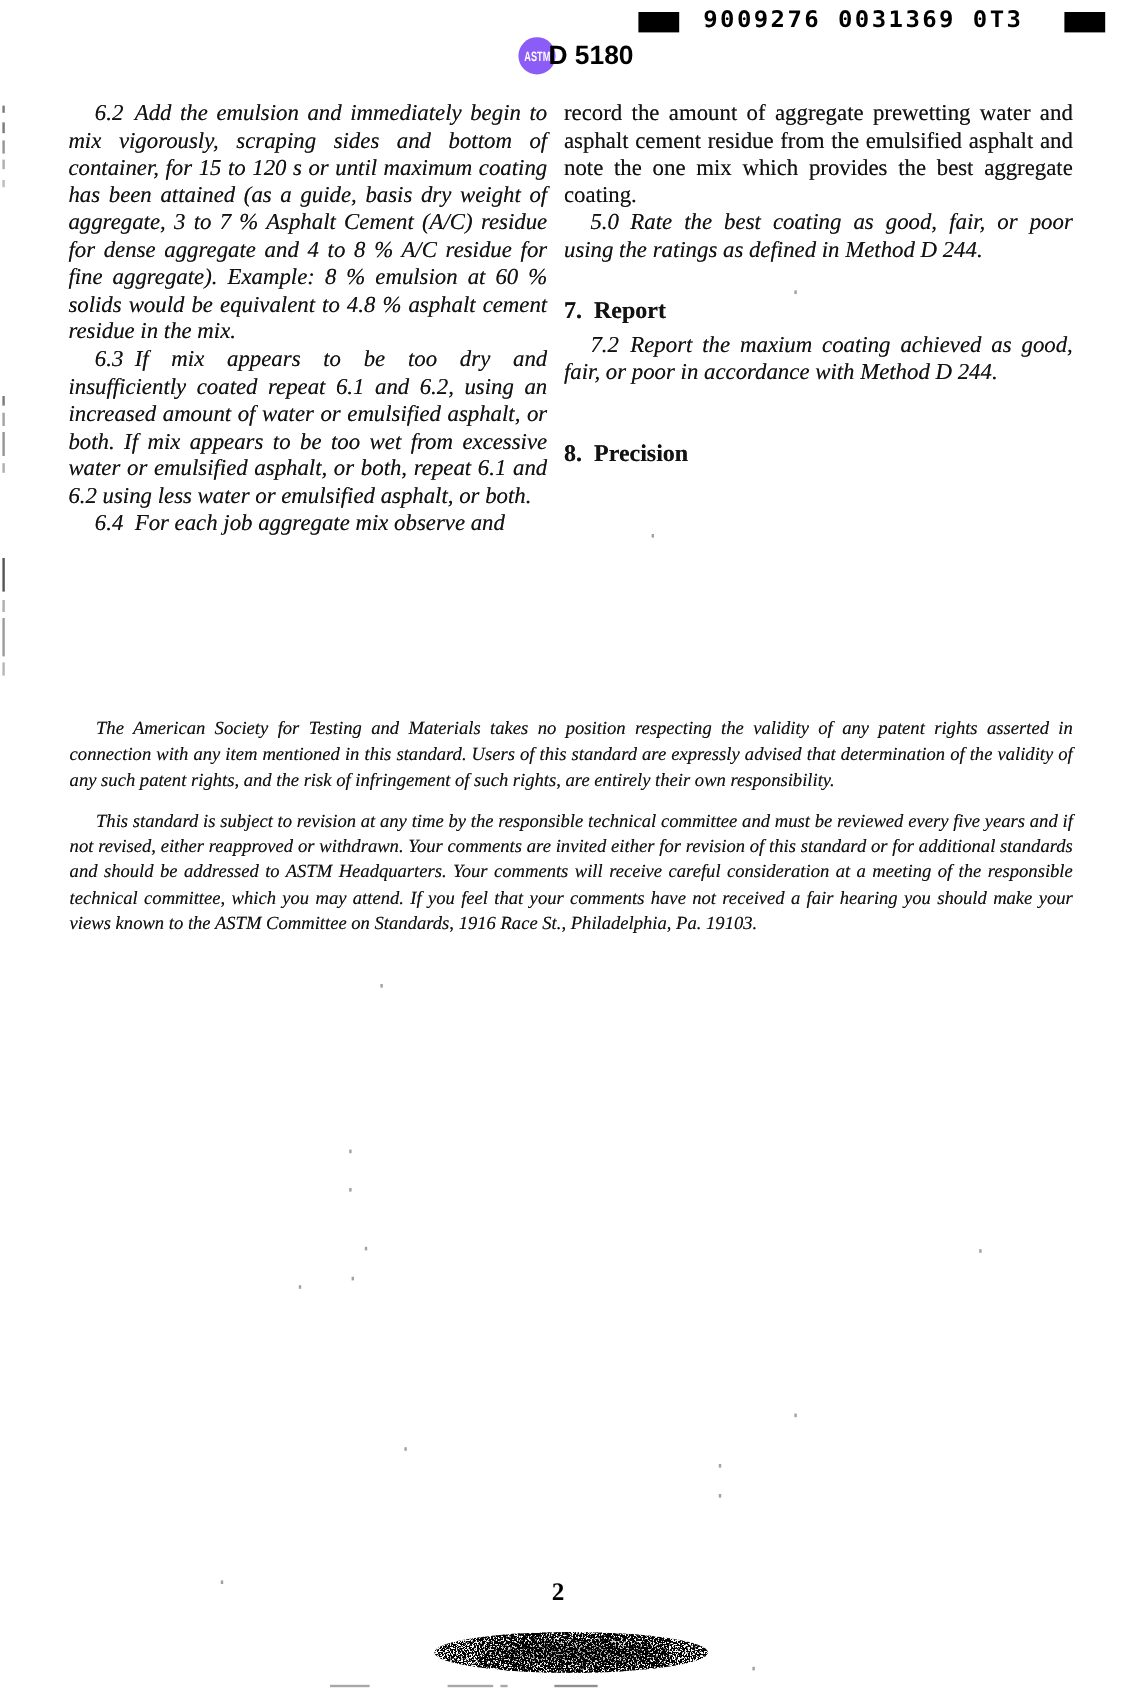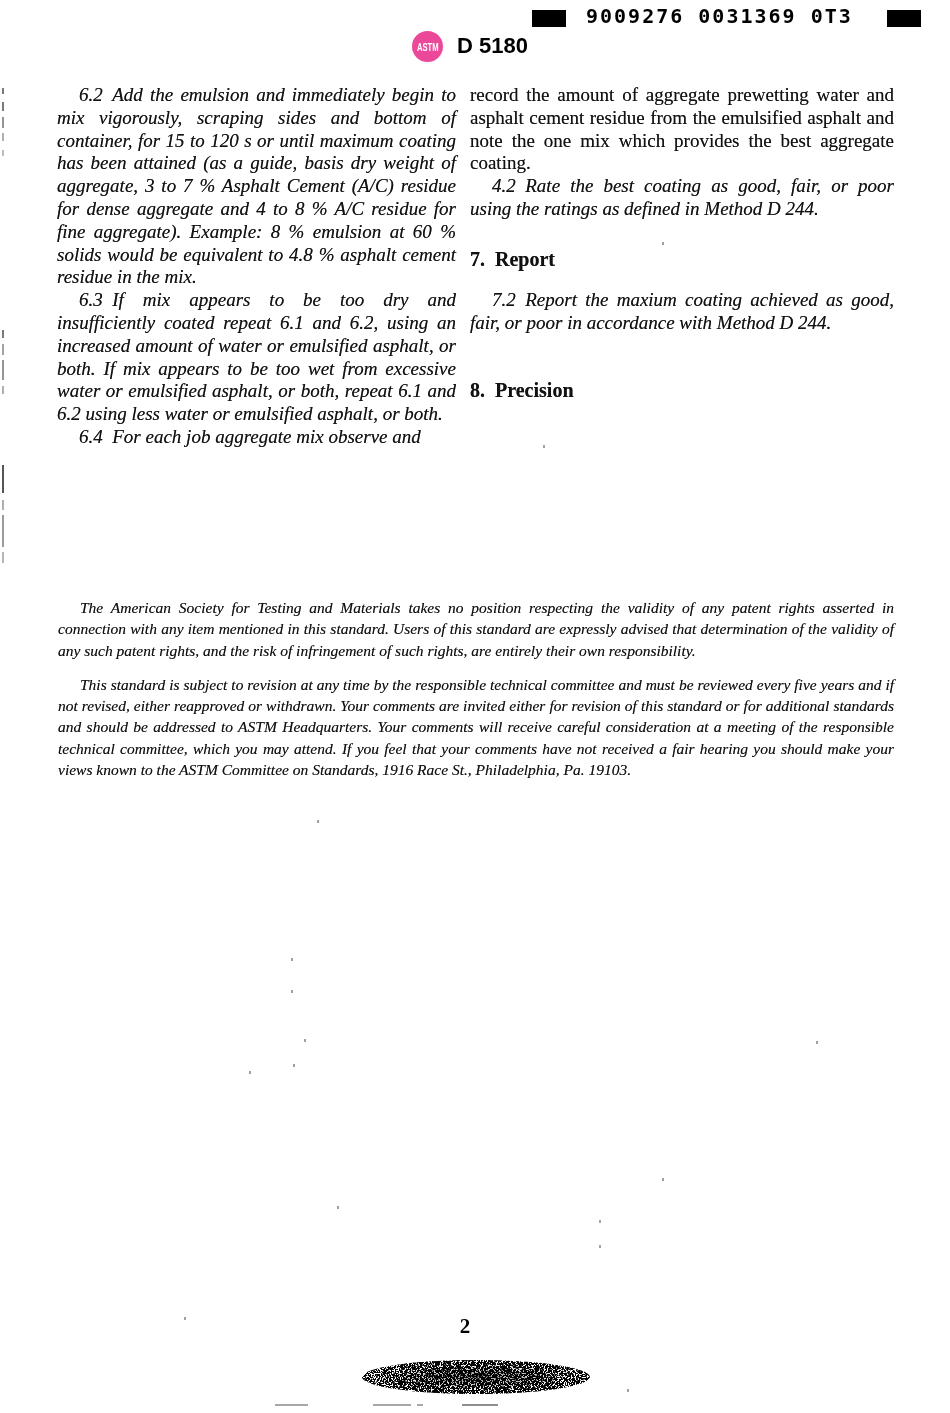--- a/index.html
+++ b/index.html
@@ -20,22 +20,22 @@
   .hdr-block.left{left:532px;}
   .hdr-block.right{left:887px;}
   .hdr-num{
     position:absolute;left:586px;top:4px;width:300px;
     font-family:"DejaVu Sans Mono", monospace;
     font-weight:700;font-size:20px;letter-spacing:2px;
     transform:scaleY(0.95);
     white-space:nowrap;color:#000;
   }
   .astm-logo{
-    position:absolute;left:412px;top:31px;width:31px;height:31px;
-    background:#ec4899;border-radius:50%;
+    position:absolute;left:432px;top:31px;width:31px;height:31px;
+    background:#8b5cf6;border-radius:50%;
     display:flex;align-items:center;justify-content:center;
   }
   .astm-logo span{
     color:#fff;font-family:"Liberation Sans", sans-serif;
     font-weight:700;font-size:9px;letter-spacing:0;
     transform:scale(0.85,1.25);
   }
   .designation{
     position:absolute;left:457px;top:33px;
     font-family:"Liberation Sans", sans-serif;
@@ -50,21 +50,21 @@
     text-shadow:0 0 0.55px rgba(0,0,0,0.6);
   }
   .col-left{left:57px;width:399px;}
   .col-right{left:470px;width:424px;}
   .col p{margin:0;}
   .col p.indent{text-indent:22px;font-style:italic;}
   .sec{
     font-size:20px;font-weight:700;margin:0;
     line-height:24px;text-align:left;
   }
-  .sec.report{margin-top:26px;margin-bottom:18px;}
+  .sec.report{margin-top:26px;margin-bottom:6px;}
   .sec.precision{margin-top:44px;margin-bottom:6px;}
 
   
   .footnotes{
     position:absolute;left:58px;top:597px;width:836px;
     font-style:italic;font-size:15.5px;line-height:21.3px;
     text-align:justify;
     text-shadow:0 0 0.5px rgba(0,0,0,0.55);
   }
   .footnotes p{margin:0;text-indent:22px;}
@@ -101,21 +101,21 @@
   <div class="designation">D 5180</div>
 
   <div class="col col-left">
     <p class="indent">6.2 Add the emulsion and immediately begin to mix vigorously, scraping sides and bottom of container, for 15 to 120 s or until maximum coating has been attained (as a guide, basis dry weight of aggregate, 3 to 7 % Asphalt Cement (A/C) residue for dense aggregate and 4 to 8 % A/C residue for fine aggregate). Example: 8 % emulsion at 60 % solids would be equivalent to 4.8 % asphalt cement residue in the mix.</p>
     <p class="indent">6.3 If mix appears to be too dry and insufficiently coated repeat 6.1 and 6.2, using an increased amount of water or emulsified asphalt, or both. If mix appears to be too wet from excessive water or emulsified asphalt, or both, repeat 6.1 and 6.2 using less water or emulsified asphalt, or both.</p>
     <p class="indent">6.4 For each job aggregate mix observe and</p>
   </div>
 
   <div class="col col-right">
     <p>record the amount of aggregate prewetting water and asphalt cement residue from the emulsified asphalt and note the one mix which provides the best aggregate coating.</p>
-    <p class="indent">4.2 Rate the best coating as good, fair, or poor using the ratings as defined in Method D 244.</p>
+    <p class="indent">5.0 Rate the best coating as good, fair, or poor using the ratings as defined in Method D 244.</p>
     <h3 class="sec report">7. Report</h3>
     <p class="indent">7.2 Report the maxium coating achieved as good, fair, or poor in accordance with Method D 244.</p>
     <h3 class="sec precision">8. Precision</h3>
   </div>
 
   <div class="footnotes">
     <p>The American Society for Testing and Materials takes no position respecting the validity of any patent rights asserted in connection with any item mentioned in this standard. Users of this standard are expressly advised that determination of the validity of any such patent rights, and the risk of infringement of such rights, are entirely their own responsibility.</p>
     <p>This standard is subject to revision at any time by the responsible technical committee and must be reviewed every five years and if not revised, either reapproved or withdrawn. Your comments are invited either for revision of this standard or for additional standards and should be addressed to ASTM Headquarters. Your comments will receive careful consideration at a meeting of the responsible technical committee, which you may attend. If you feel that your comments have not received a fair hearing you should make your views known to the ASTM Committee on Standards, 1916 Race St., Philadelphia, Pa. 19103.</p>
   </div>
 

